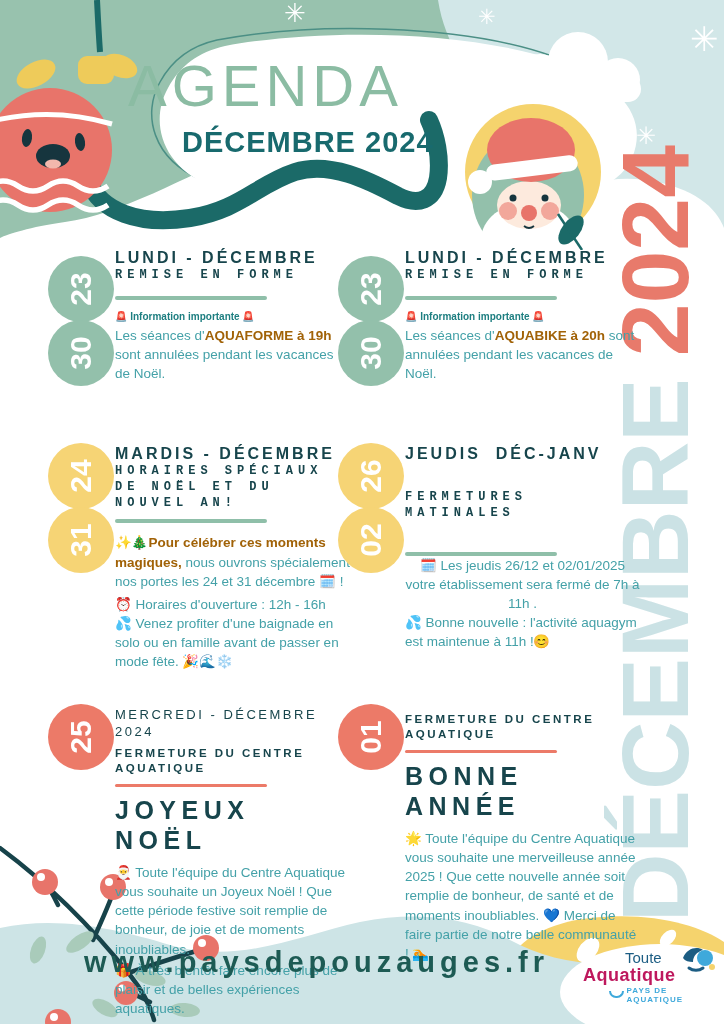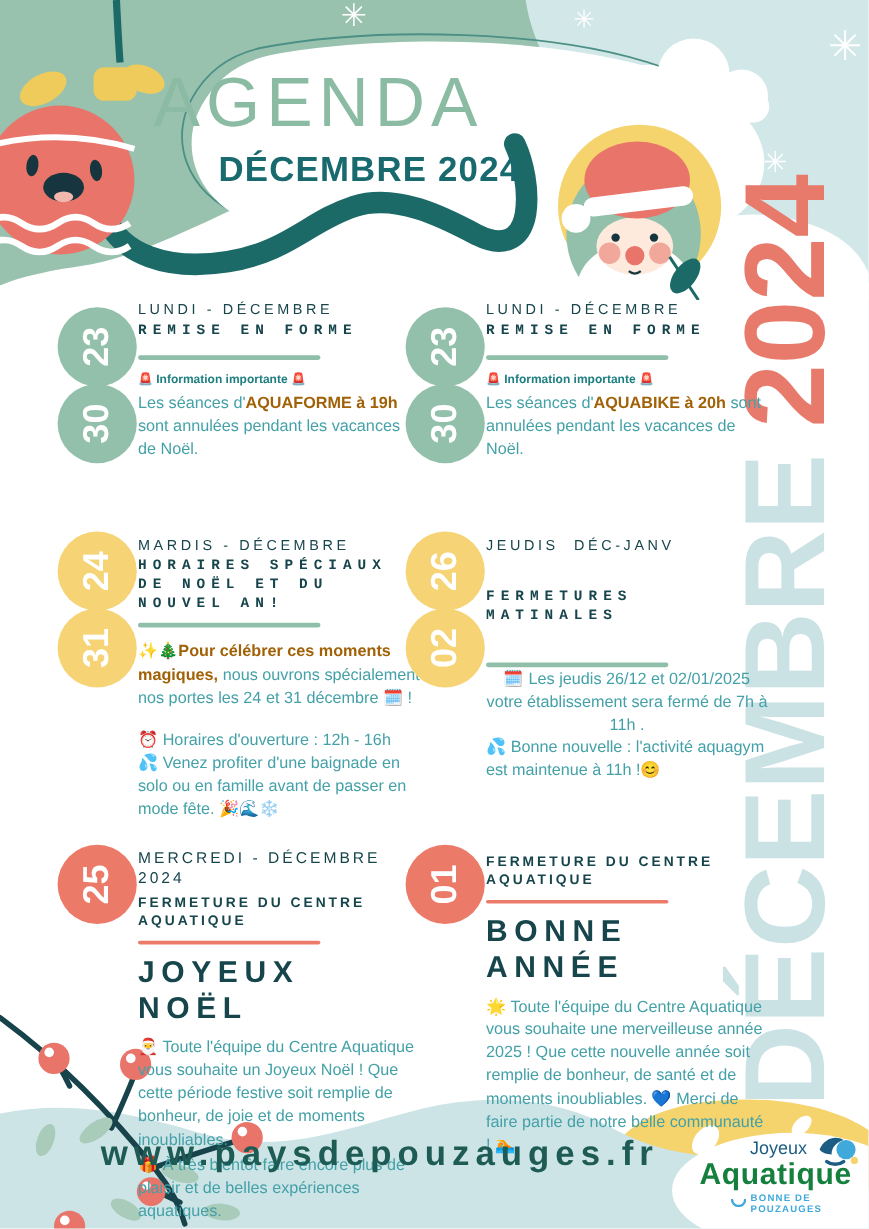--- a/index.html
+++ b/index.html
@@ -49,21 +49,21 @@
     width:66px;height:66px;border-radius:50%;
     display:flex;align-items:center;justify-content:center;flex:none;
   }
   .date-circle + .date-circle{margin-top:-2px;}
   .sage-c{background:#93c0ab;} .yellow-c{background:#f6d475;} .coral-c{background:#ec7a68;}
   .date-num{transform:rotate(-90deg);color:#fff;font-size:30px;font-weight:bold;}
   .content{flex:1;padding-top:4px;min-width:0;}
   .row2 .content{padding-top:8px;}
   .row3 .content{padding-top:6px;}
   .day-label{
-    font-size:12px;font-weight:normal;letter-spacing:3px;color:#17454c;
+    font-size:16px;font-weight:bold;letter-spacing:3px;color:#17454c;
     line-height:16px;white-space:pre-wrap;
   }
   .block-title{
     margin:2px 0 0 0;font-size:12px;font-weight:bold;letter-spacing:5px;
     color:#17454c;line-height:1.32;font-family:Liberation Mono, monospace;
   }
   .b3 .block-title{margin-top:28px;}
   .divider{width:152px;height:4px;background:#8fbfa9;margin-top:12px;border-radius:2px;}
   .row2 .divider{margin-top:8px;}
   .b3 .divider{margin-top:30px;}
@@ -86,21 +86,21 @@
   .row3 .body-text{margin-top:8px;}
   .row3 .body-text + .body-text{margin-top:2px;}
 
   
   .website{
     position:absolute;left:84px;top:946px;z-index:3;
     font-size:29px;font-weight:bold;letter-spacing:5px;color:#1d5b54;white-space:nowrap;
   }
   .logo{position:absolute;left:583px;top:950px;z-index:3;width:140px;}
   .logo-centre{font-size:15px;color:#1c5d83;margin-left:42px;line-height:1;}
-  .logo-aquatique{font-size:25px;font-weight:bold;color:#15803d;line-height:1.15;letter-spacing:.5px;}
+  .logo-aquatique{font-size:18px;font-weight:bold;color:#be185d;line-height:1.15;letter-spacing:.5px;}
   .logo-pays{font-size:8px;font-weight:bold;letter-spacing:1px;color:#3fa9db;margin-left:26px;display:flex;align-items:center;gap:3px;}
   .logo-smile{width:11px;height:5px;border:2px solid #3fa9db;border-top:none;border-radius:0 0 10px 10px;display:inline-block;}
   .logo-splash{position:absolute;right:8px;top:-6px;}
 </style>
 </head>
 <body>
 
 <div class="page">
 
   <svg class="layer" width="724" height="250" viewBox="0 0 724 250">
@@ -212,21 +212,21 @@
         </div>
       <div class="date-circle yellow-c">
           <span class="date-num">31</span>
         </div>
     </div>
     <div class="content">
       <div class="day-label">MARDIS - DÉCEMBRE</div>
       <h2 class="block-title">HORAIRES SPÉCIAUX DE NOËL ET DU NOUVEL AN!</h2>
       <div class="divider"></div>
       <p class="body-text"><strong>✨🎄Pour célébrer ces moments magiques,</strong><span> nous ouvrons spécialement nos portes les 24 et 31 décembre 🗓️ !</span></p>
-      <p class="body-text" style="margin-top:16px;">⏰ Horaires d'ouverture : 12h - 16h</p>
+      <p class="body-text" style="margin-top:4px;">⏰ Horaires d'ouverture : 12h - 16h</p>
       <p class="body-text" style="margin-top:0;">💦 Venez profiter d'une baignade en solo ou en famille avant de passer en mode fête. 🎉🌊❄️</p>
     </div>
   </section>
 
   <section class="block row2 b3">
     <div class="dates">
       <div class="date-circle yellow-c">
           <span class="date-num">26</span>
         </div>
       <div class="date-circle yellow-c">
@@ -315,25 +315,25 @@
         <circle cx="202" cy="113" r="4"></circle>
           <circle cx="122" cy="158" r="3.5"></circle>
         <circle cx="54" cy="187" r="4"></circle>
       </g>
     </g>
   </svg>
 
   <div class="website">www.paysdepouzauges.fr</div>
 
   <div class="logo">
-    <div class="logo-centre">Joyeux</div>
+    <div class="logo-centre">Toute</div>
     <div class="logo-aquatique">Aquatique</div>
     <div class="logo-pays">
       <span class="logo-smile"></span>
-      <span>BONNE DE POUZAUGES</span>
+      <span>PAYS DE AQUATIQUE</span>
     </div>
     <svg class="logo-splash" width="34" height="28" viewBox="0 0 34 28">
       <path d="M2 14 C6 4 16 2 22 6 C16 8 12 12 12 18 C8 18 4 17 2 14 Z" fill="#1c5d83"></path>
       <circle cx="24" cy="14" r="8" fill="#3fa9db"></circle>
       <circle cx="31" cy="23" r="3" fill="#f5d36d"></circle>
       <path d="M8 24 C12 27 18 27 22 24" stroke="#1c5d83" stroke-width="3" fill="none" stroke-linecap="round"></path>
     </svg>
   </div>
 
 </div>

